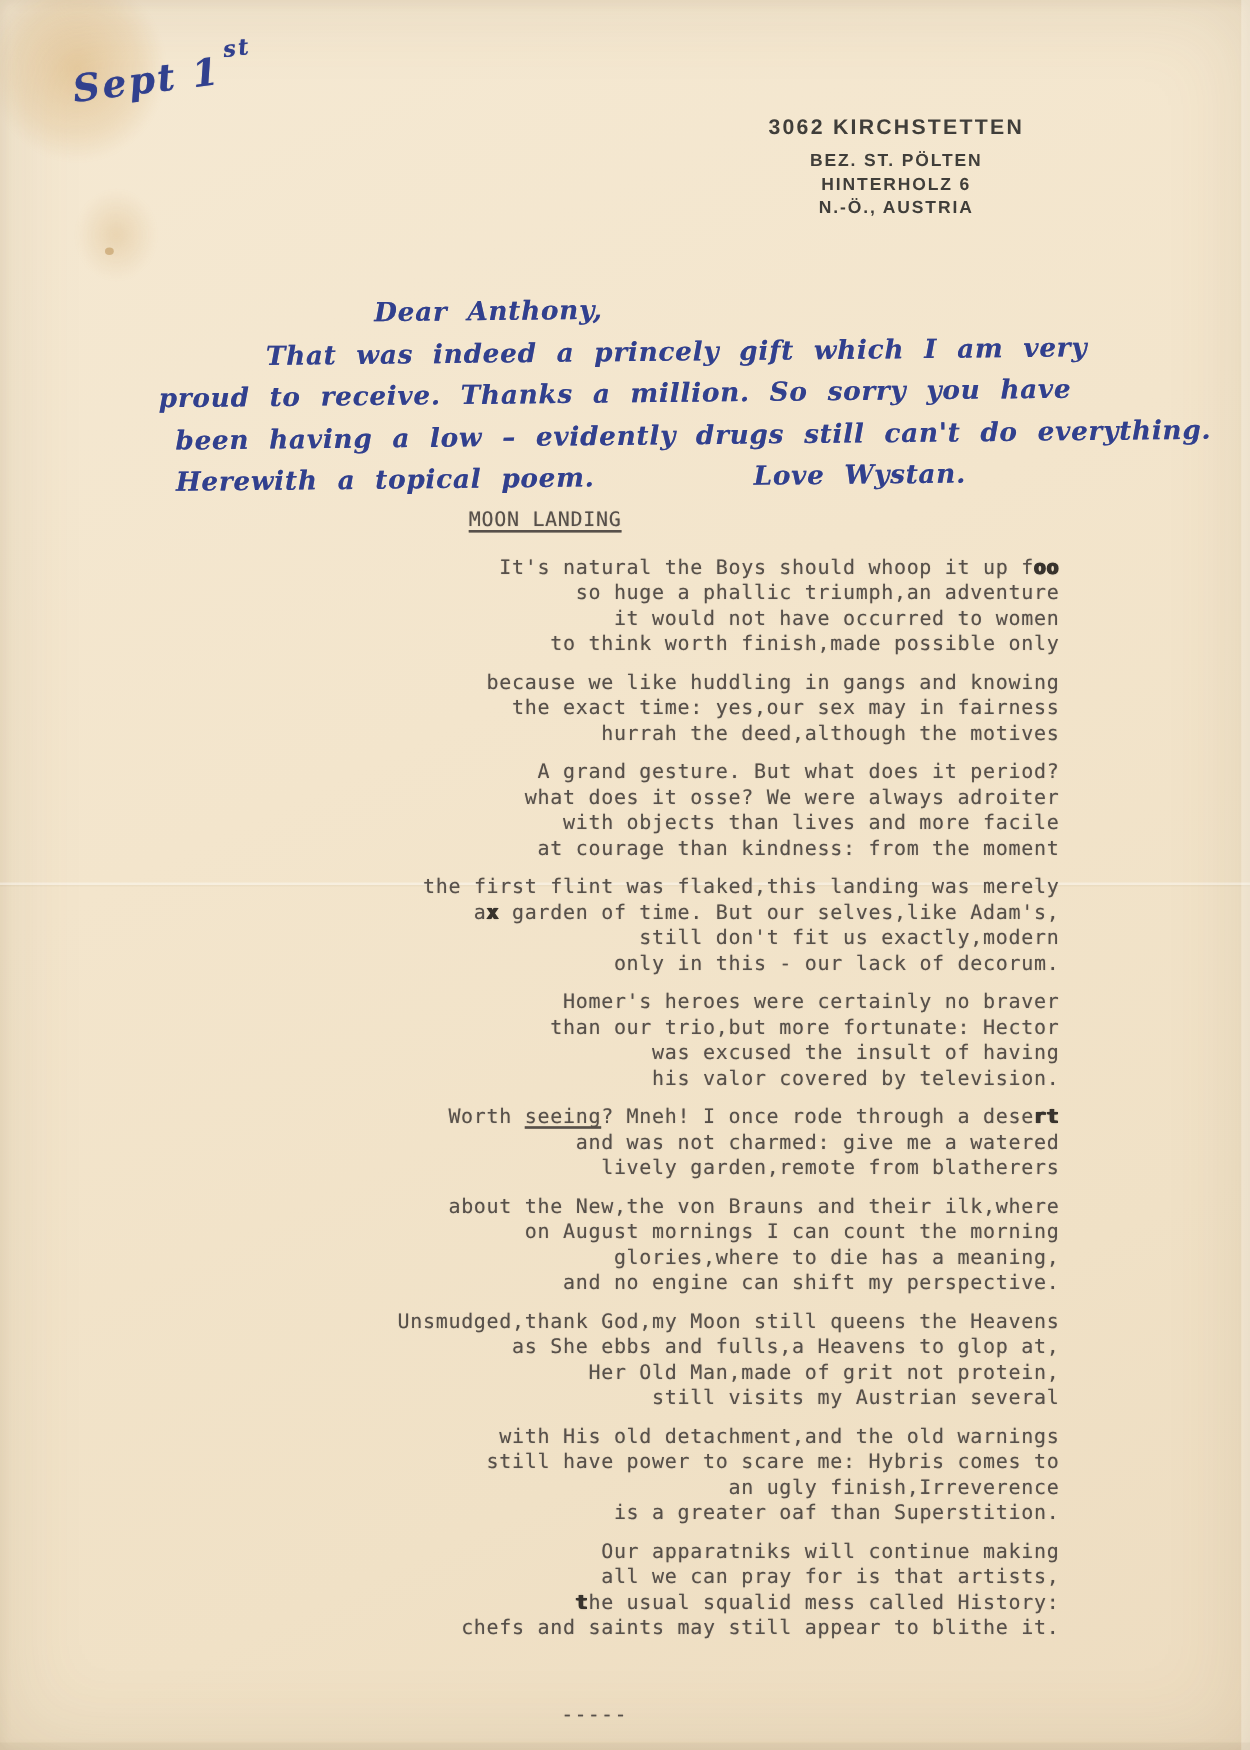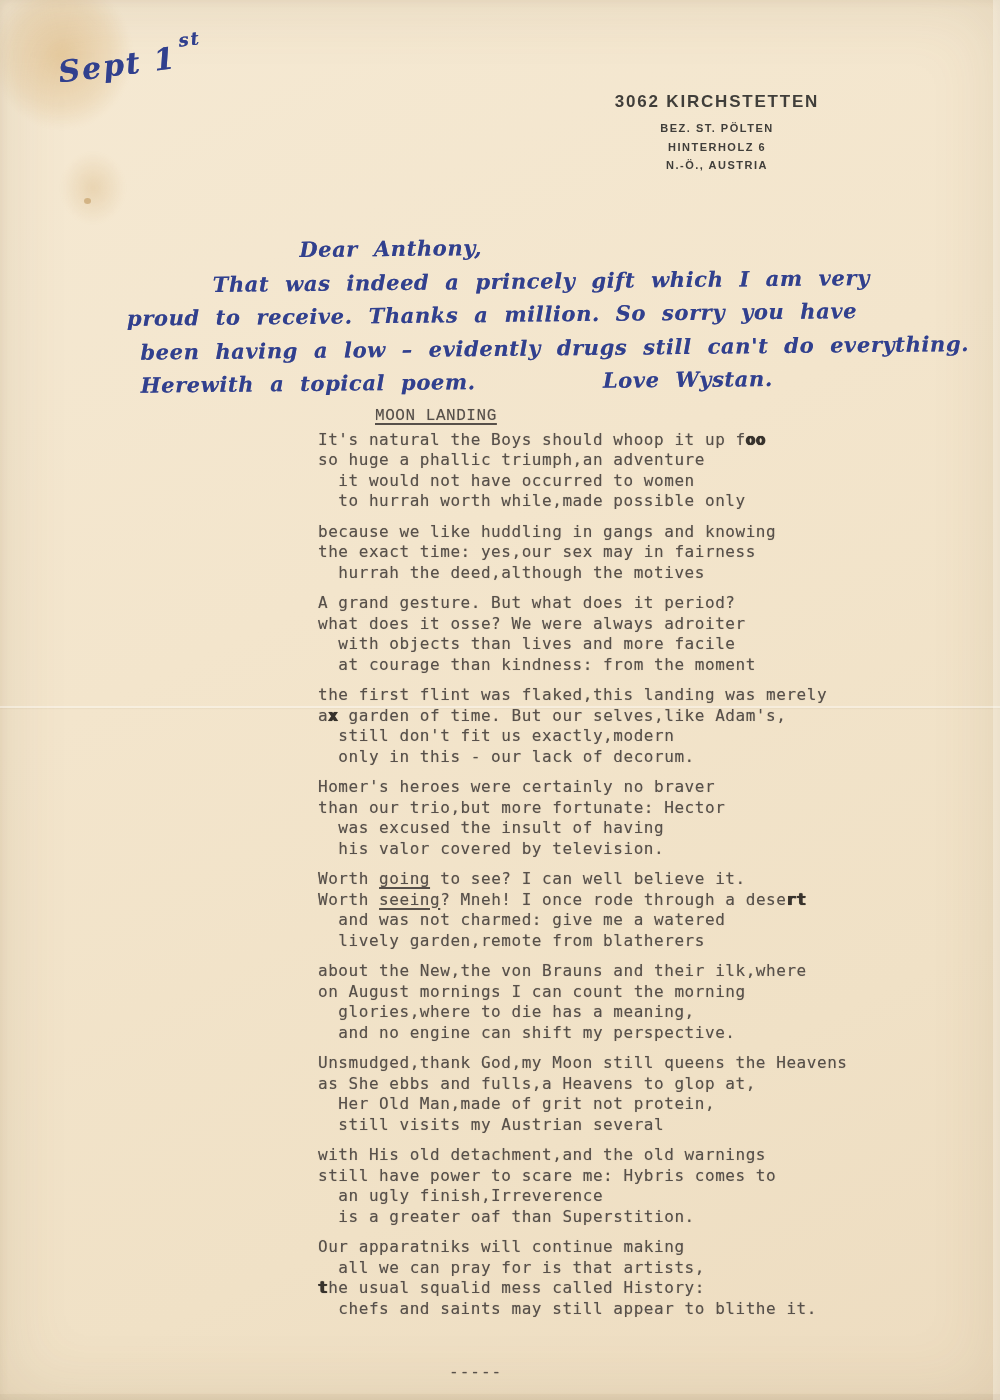--- a/index.html
+++ b/index.html
@@ -25,40 +25,40 @@
   
   .date-note{position:absolute;left:58px;top:46px;transform:rotate(-7deg);
     font-family:"DejaVu Serif",serif;font-style:italic;font-size:30px;font-weight:bold;
     color:var(--pen,#31408e);letter-spacing:2px;text-shadow:0 0 .6px rgba(49,64,142,.6);}
   .date-note sup{font-size:18px;position:relative;top:-10px;left:4px;}
 
   
   .letterhead{position:absolute;left:602px;top:92px;width:230px;text-align:center;
     font-family:"Liberation Sans",sans-serif;font-weight:bold;color:var(--letterhead,#403e3a);}
   .lh-main{font-size:17px;letter-spacing:1.8px;margin-bottom:7px;}
-  .lh-sub{font-size:11px;letter-spacing:1.5px;line-height:18.5px;}
+  .lh-sub{font-size:14px;letter-spacing:1.5px;line-height:18.5px;}
 
   
   .hw-note{position:absolute;left:0;top:231px;width:980px;transform:rotate(-.6deg);
     font-family:"DejaVu Serif",serif;font-style:italic;font-size:21px;font-weight:bold;
     color:var(--pen,#31408e);letter-spacing:.6px;word-spacing:8px;white-space:pre;
     text-shadow:0 0 .5px rgba(49,64,142,.55);}
   .hw-line{height:33.5px;line-height:33.5px;}
   .hw-line:nth-child(1){margin-left:300px;}
   .hw-line:nth-child(2){margin-left:213px;}
   .hw-line:nth-child(3){margin-left:127px;}
   .hw-line:nth-child(4){margin-left:140px;}
   .hw-line:nth-child(5){margin-left:140px;}
 
   
   .poem{position:absolute;left:318px;top:406px;color:var(--ink,#57504a);
     font-size:16px;letter-spacing:.55px;text-shadow:0 0 .8px rgba(87,80,73,.45);}
-  .poem-title{margin-left:57px;margin-bottom:3px;height:20.5px;line-height:20.5px;font-family:Liberation Mono, monospace;}
+  .poem-title{margin-left:57px;margin-bottom:17px;height:20.5px;line-height:20.5px;}
   .stanza{margin-bottom:10px;}
-  .tline{white-space:pre;height:20.5px;line-height:20.5px;}
+  .tline{white-space:pre;height:20.5px;line-height:20.5px;text-align:right;}
   .u{text-decoration:underline;text-decoration-thickness:1.5px;text-underline-offset:3px;}
   .o{font-weight:bold;color:#38332d;text-shadow:.7px 0 #38332d,-.7px 0 #38332d,0 0 1px rgba(56,51,45,.8);}
 
   .divider{position:absolute;left:449px;top:1362px;color:var(--ink,#57504a);
     font-size:16px;letter-spacing:1px;text-shadow:0 0 .8px rgba(87,80,73,.45);}
 </style>
 </head>
 <body>
 
 <div class="page">
@@ -80,21 +80,21 @@
 
   <div class="hw-note"><div class="hw-line">Dear Anthony,</div><div class="hw-line">That was indeed a princely gift which I am very</div><div class="hw-line">proud to receive. Thanks a million. So sorry you have</div><div class="hw-line">been having a low – evidently drugs still can't do everything.</div><div class="hw-line">Herewith a topical poem.        Love Wystan.</div></div>
 
   <div class="poem">
     <div class="poem-title"><span class="u">MOON LANDING</span></div>
     <div>
         <div class="stanza">
           <div class="tline"><span>It's natural the Boys should whoop it up f</span><span class="o">oo</span></div>
           <div class="tline"><span>so huge a phallic triumph,an adventure</span></div>
           <div class="tline"><span>  it would not have occurred to women</span></div>
-          <div class="tline"><span>  to hurrah worth while,made possible only</span></div>
+          <div class="tline"><span>  to think worth finish,made possible only</span></div>
         </div>
         <div class="stanza">
           <div class="tline"><span>because we like huddling in gangs and knowing</span></div>
           <div class="tline"><span>the exact time: yes,our sex may in fairness</span></div>
           <div class="tline"><span>  hurrah the deed,although the motives</span></div>
         </div>
         <div class="stanza">
           <div class="tline"><span>A grand gesture. But what does it period?</span></div>
           <div class="tline"><span>what does it osse? We were always adroiter</span></div>
           <div class="tline"><span>  with objects than lives and more facile</span></div>
@@ -106,21 +106,20 @@
           <div class="tline"><span>  still don't fit us exactly,modern</span></div>
           <div class="tline"><span>  only in this - our lack of decorum.</span></div>
         </div>
         <div class="stanza">
           <div class="tline"><span>Homer's heroes were certainly no braver</span></div>
           <div class="tline"><span>than our trio,but more fortunate: Hector</span></div>
           <div class="tline"><span>  was excused the insult of having</span></div>
           <div class="tline"><span>  his valor covered by television.</span></div>
         </div>
         <div class="stanza">
-          <div class="tline"><span>Worth </span><span class="u">going</span><span> to see? I can well believe it.</span></div>
           <div class="tline"><span>Worth </span><span class="u">seeing</span><span>? Mneh! I once rode through a dese</span><span class="o">rt</span></div>
           <div class="tline"><span>  and was not charmed: give me a watered</span></div>
           <div class="tline"><span>  lively garden,remote from blatherers</span></div>
         </div>
         <div class="stanza">
           <div class="tline"><span>about the New,the von Brauns and their ilk,where</span></div>
           <div class="tline"><span>on August mornings I can count the morning</span></div>
           <div class="tline"><span>  glories,where to die has a meaning,</span></div>
           <div class="tline"><span>  and no engine can shift my perspective.</span></div>
         </div>

